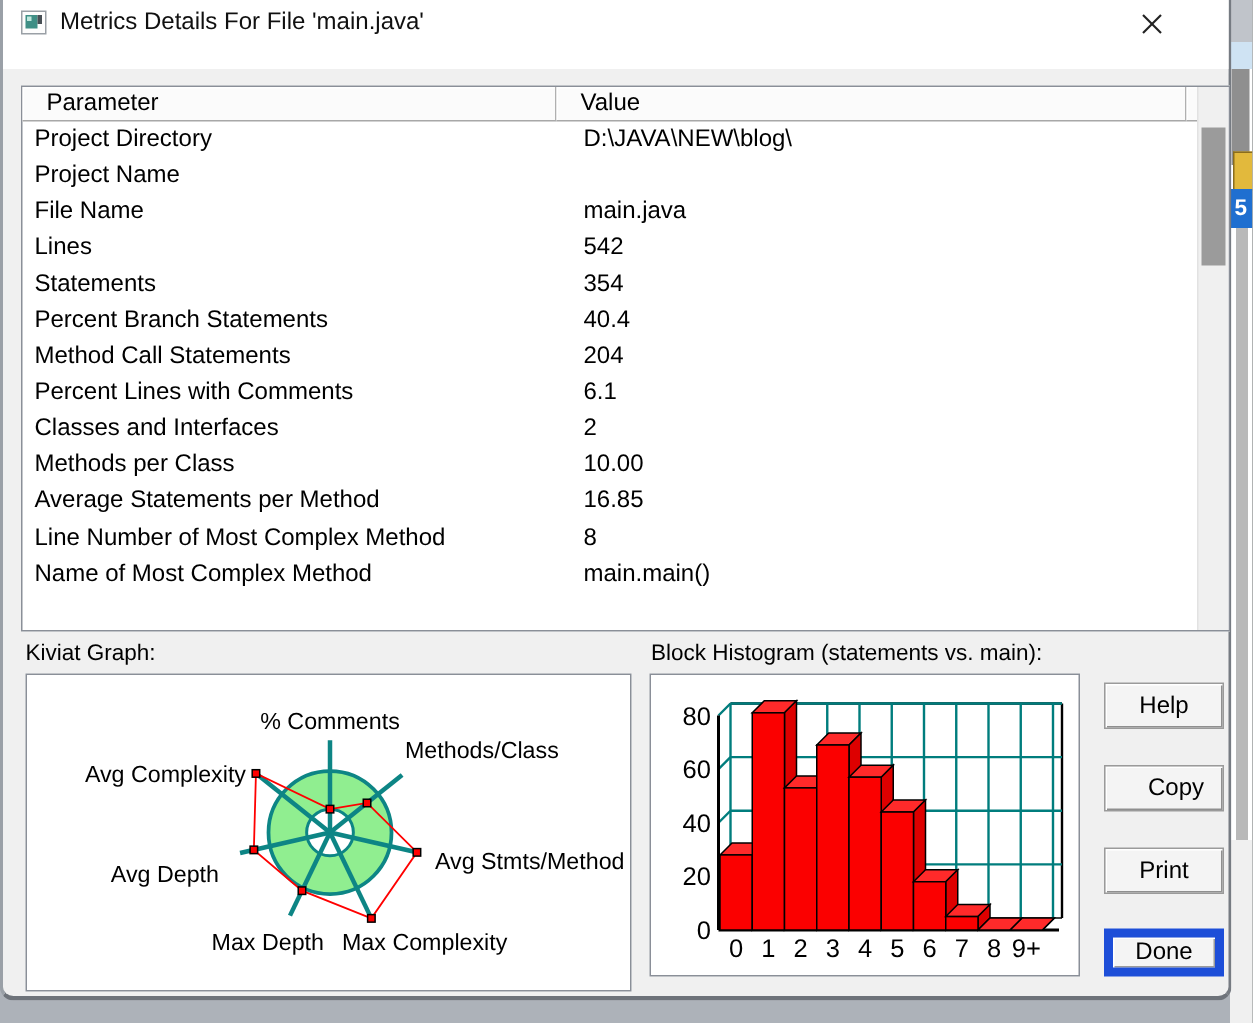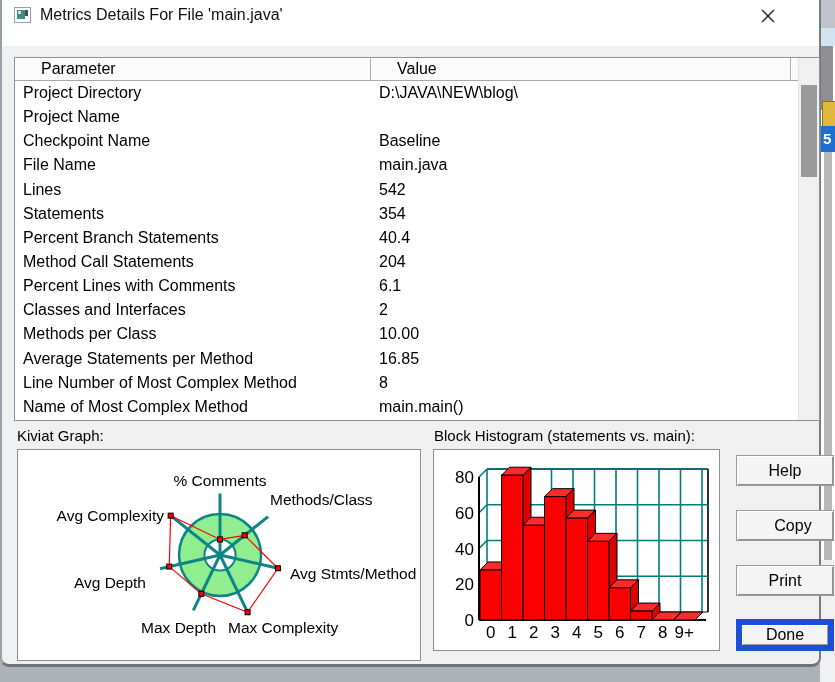--- a/index.html
+++ b/index.html
@@ -31,44 +31,44 @@
   .title-text{position:absolute;top:6px;left:38px;font-size:16px;color:#101010;white-space:nowrap;}
   .close-btn{position:absolute;top:4px;right:38px;width:26px;height:24px;display:flex;
           align-items:center;justify-content:center;cursor:default;}
 
   
   .table-box{position:absolute;left:12px;top:57px;width:806px;height:364px;background:#ffffff;
           border:1px solid #8a8f98;box-sizing:border-box;}
   .hdr-row{position:absolute;top:0;left:0;height:23px;display:flex;}
   .hdr-cell{height:23px;background:#fbfbfb;box-sizing:border-box;border-right:1px solid #b0b0b0;
           border-bottom:1px solid #a8a8a8;box-shadow:inset 1px 1px 0 #ffffff;
-          font-size:16px;color:#000;line-height:22px;padding-left:26px;}
+          font-size:16px;color:#000;line-height:22px;padding-left:16px;}
   .hdr-param{width:356px;}
   .hdr-value{width:420px;}
   .hdr-filler{width:8px;padding-left:0;}
   .rows{position:absolute;top:23px;left:0;width:784px;bottom:0;overflow:hidden;}
-  .row{display:flex;height:24.15px;align-items:center;font-size:16px;color:#000;}
+  .row{display:flex;height:24.15px;align-items:center;font-size:16px;color:#000;gap:10px;}
   .cell-param{width:356px;padding-left:8px;box-sizing:border-box;white-space:nowrap;overflow:hidden;}
   .cell-value{flex:1;padding-left:8px;box-sizing:border-box;white-space:nowrap;overflow:hidden;}
   .vscroll{position:absolute;top:0;right:0;width:20px;bottom:0;background:#f0f0f0;
           border-left:1px solid #e2e2e2;}
   .vthumb{position:absolute;top:27px;left:2px;width:16px;height:92px;background:#9b9b9b;}
 
   
   .sec-label{position:absolute;font-size:15px;color:#000;}
   .kiviat-label{left:15px;top:427px;}
   .hist-label{left:432px;top:427px;}
 
   
   .chart-box{position:absolute;background:#ffffff;border:1px solid #8a8f98;box-sizing:border-box;}
   .kiviat-box{left:15px;top:449px;width:404px;height:212px;}
   .hist-box{left:431px;top:449px;width:287px;height:202px;}
 
   
-  .btn{position:absolute;left:734px;width:98px;height:31px;background:#f4f4f4;
+  .btn{position:absolute;left:734px;width:80px;height:31px;background:#f4f4f4;
        border:1px solid #9a9a9a;box-sizing:border-box;
        box-shadow:inset 1px 1px 0 #ffffff, inset -1px -1px 0 #8f8f8f;
        font-family:"Liberation Sans",sans-serif;font-size:16px;color:#000;
        display:flex;align-items:center;justify-content:center;cursor:default;}
   .btn-help{top:455px;}
   .btn-copy{top:510px;padding-left:22px;}
   .btn-print{top:565px;}
   .btn-done{top:619px;height:32px;border:6px solid #1d4ed8;
        box-shadow:inset 1px 1px 0 #ffffff, inset -1px -1px 0 #9a9a9a;}
 </style>
@@ -111,24 +111,20 @@
         <div class="hdr-cell hdr-filler"></div>
       </div>
       <div class="rows" id="rows">
           <div class="row">
             <div class="cell-param">Project Directory</div>
             <div class="cell-value">D:\JAVA\NEW\blog\</div>
           </div>
           <div class="row">
             <div class="cell-param">Project Name</div>
             <div class="cell-value"></div>
-          </div>
-          <div class="row">
-            <div class="cell-param">Checkpoint Name</div>
-            <div class="cell-value">Baseline</div>
           </div>
           <div class="row">
             <div class="cell-param">File Name</div>
             <div class="cell-value">main.java</div>
           </div>
           <div class="row">
             <div class="cell-param">Lines</div>
             <div class="cell-value">542</div>
           </div>
           <div class="row">

